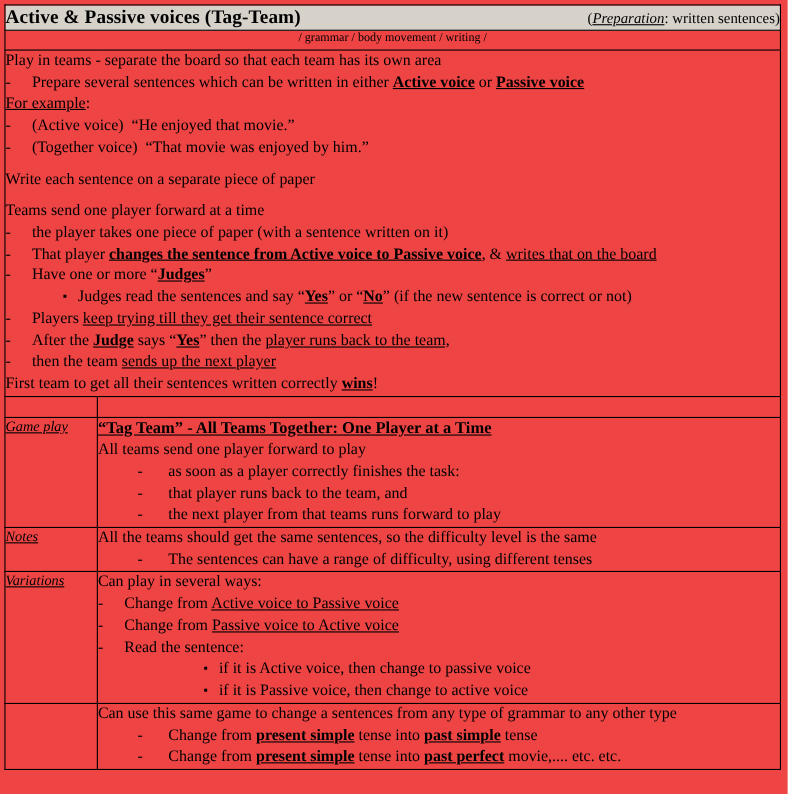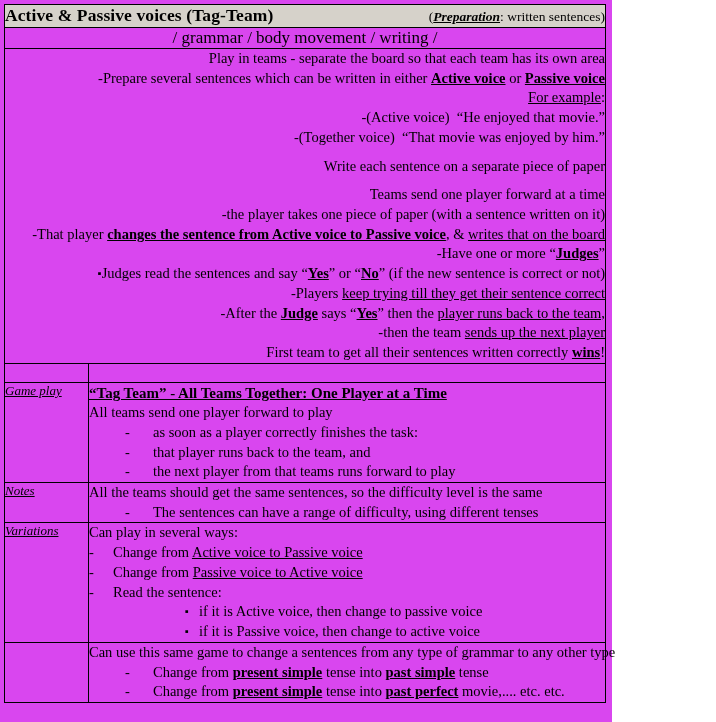--- a/index.html
+++ b/index.html
@@ -8,25 +8,25 @@
     background: #ffffff;
   }
   body {
     width: 716px;
     height: 722px;
     overflow: hidden;
     font-family: "Liberation Serif", "DejaVu Serif", serif;
     color: #000000;
   }
   .page {
-    width: 612px;
+    width: 716px;
     height: 722px;
     box-sizing: border-box;
     padding: 4px 6px 4px 4px;
-    background: #d946ef;
+    background: #ef4444;
   }
   table.sheet {
     width: 100%;
     border-collapse: collapse;
     table-layout: fixed;
     border: 1.5px solid #000;
   }
   table.sheet td {
     border: 1px solid #000;
     vertical-align: top;
@@ -53,37 +53,35 @@
     line-height: 1.15;
   }
   .hdr-prep {
     font-size: 13.5px;
     line-height: 1.15;
     white-space: nowrap;
   }
   .hdr-prep .ital-u {
     font-style: italic;
     text-decoration: underline;
-    font-weight: bold;
   }
 
   
   .cat-row td {
     text-align: center;
-    font-size: 17px;
+    font-size: 11px;
     padding: 2px 0 3px 0;
     height: 17px;
   }
 
   
   .body-cell {
     padding: 3px 5px 5px 5px;
     font-size: 14.5px;
     line-height: 1.36;
-    text-align: right;
   }
   .ln { white-space: nowrap; }
   .gap { height: 9px; }
   .u { text-decoration: underline; }
   .b { font-weight: normal; }
   .bu { font-weight: bold; text-decoration: underline; }
   .iu { text-decoration: underline; }
 
   
   .d1 {

